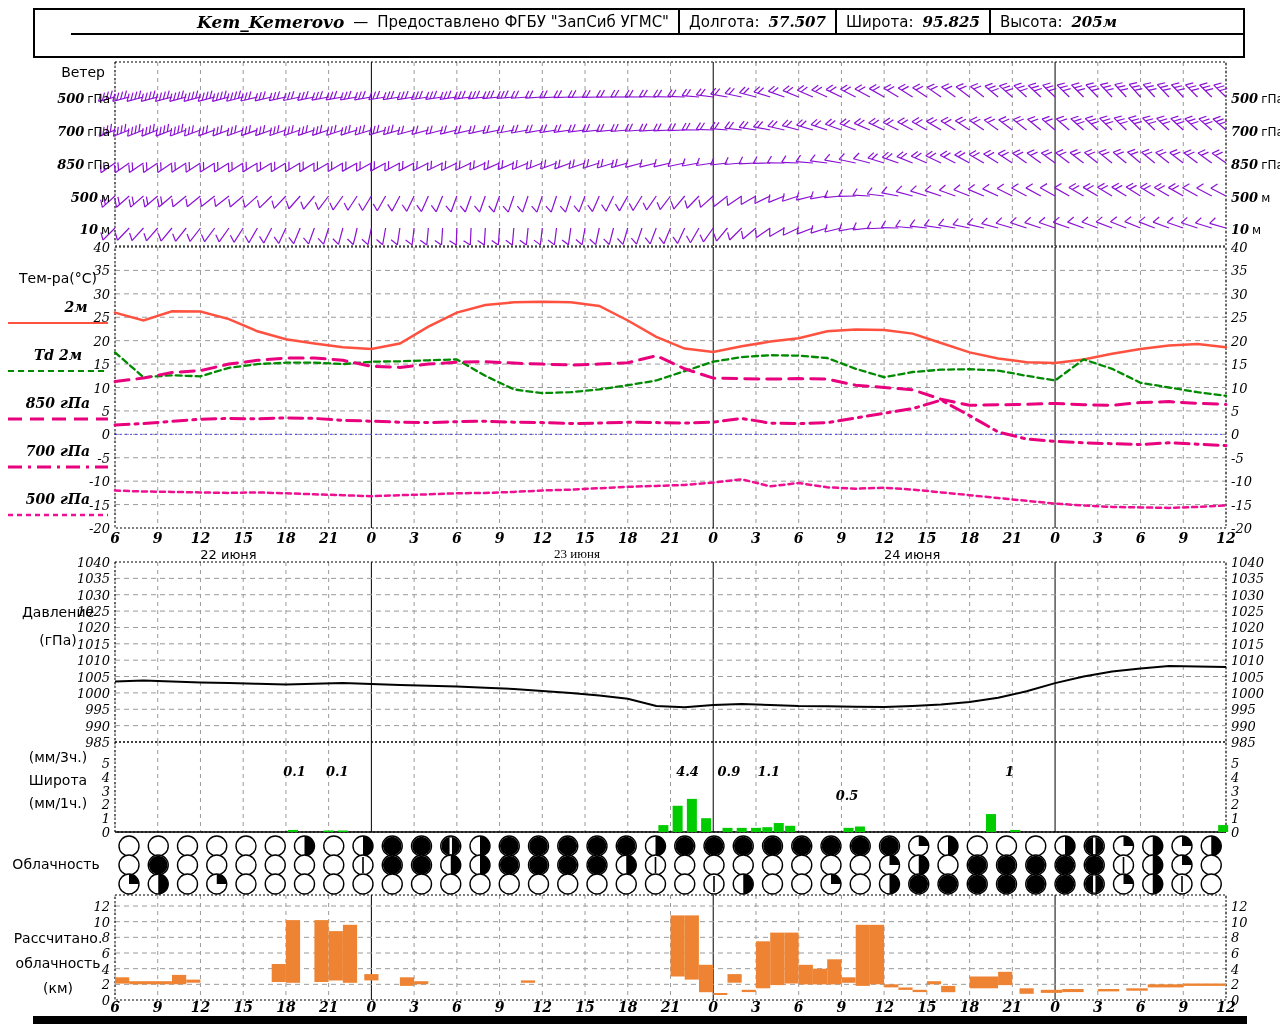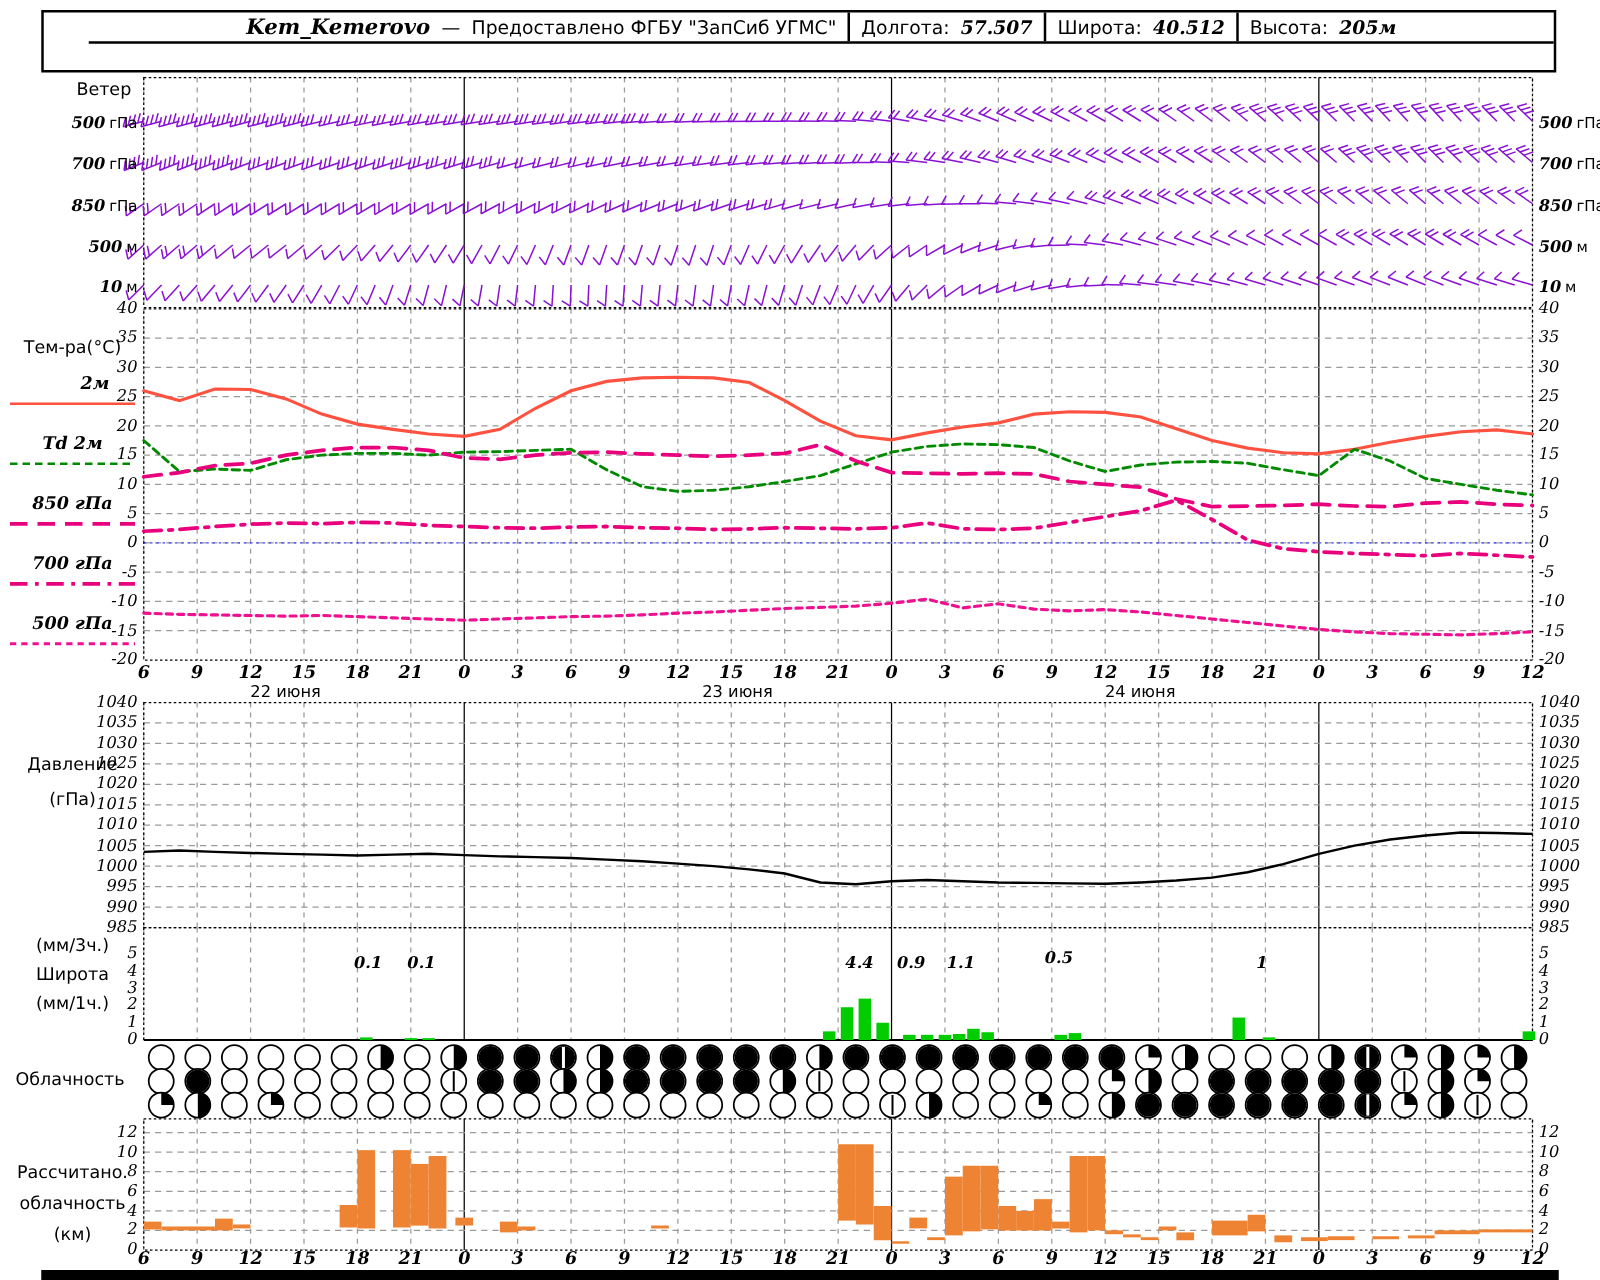--- a/index.html
+++ b/index.html
@@ -37,21 +37,21 @@
   <div id="hdr">
     <div class="hrow hrow1">
       <span class="station">Kem_Kemerovo</span>
       <span>—</span>
       <span>Предоставлено ФГБУ "ЗапСиб УГМС"</span>
       <span class="sep"></span>
       <span>Долгота:</span>
       <span class="val">57.507</span>
       <span class="sep"></span>
       <span>Широта:</span>
-      <span class="val">40.512</span>
+      <span class="val">95.825</span>
       <span class="sep"></span>
       <span>Высота:</span>
       <span class="val">205м</span>
     </div>
   </div>
 
   <svg id="plot" width="1280" height="1024">
       <g>
         <line x1="115" y1="62" x2="115" y2="246" stroke="#9a9a9a" stroke-width="1" stroke-dasharray="4 4"></line>
         <line x1="115" y1="247" x2="115" y2="528" stroke="#9a9a9a" stroke-width="1" stroke-dasharray="4 4"></line>
@@ -1626,21 +1626,21 @@
     <div class="lb ptitle" style="left:58px;top:803px">(мм/1ч.)</div>
     <div class="lb ptitle" style="left:56px;top:864px">Облачность</div>
     <div class="lb ptitle" style="left:58px;top:938px">Рассчитано.</div>
     <div class="lb ptitle" style="left:58px;top:963px">облачность</div>
     <div class="lb ptitle" style="left:58px;top:988px">(км)</div>
   <div class="lb pl" style="left: 294.469px; top: 771px;">0.1</div>
       <div class="lb pl" style="left: 337.2px; top: 771px;">0.1</div>
       <div class="lb pl" style="left: 687.592px; top: 771px;">4.4</div>
       <div class="lb pl" style="left: 728.899px; top: 771px;">0.9</div>
       <div class="lb pl" style="left: 768.781px; top: 771px;">1.1</div>
-      <div class="lb pl" style="left: 847.121px; top: 767px;">0.5</div>
+      <div class="lb pl" style="left: 847.121px; top: 795px;">0.5</div>
       <div class="lb pl" style="left: 1009.5px; top: 771px;">1</div>
       <div class="lb tick ra" style="left: 110px; top: 247px;">40</div>
       <div class="lb tick la" style="left: 1231px; top: 247px;">40</div>
       <div class="lb tick ra" style="left: 110px; top: 270.417px;">35</div>
       <div class="lb tick la" style="left: 1231px; top: 270.417px;">35</div>
       <div class="lb tick ra" style="left: 110px; top: 293.833px;">30</div>
       <div class="lb tick la" style="left: 1231px; top: 293.833px;">30</div>
       <div class="lb tick ra" style="left: 110px; top: 317.25px;">25</div>
       <div class="lb tick la" style="left: 1231px; top: 317.25px;">25</div>
       <div class="lb tick ra" style="left: 110px; top: 340.667px;">20</div>
@@ -1759,21 +1759,21 @@
       <div class="lb hour" style="left: 1055.08px; top: 1007px;">0</div>
       <div class="lb hour" style="left: 1097.81px; top: 538px;">3</div>
       <div class="lb hour" style="left: 1097.81px; top: 1007px;">3</div>
       <div class="lb hour" style="left: 1140.54px; top: 538px;">6</div>
       <div class="lb hour" style="left: 1140.54px; top: 1007px;">6</div>
       <div class="lb hour" style="left: 1183.27px; top: 538px;">9</div>
       <div class="lb hour" style="left: 1183.27px; top: 1007px;">9</div>
       <div class="lb hour" style="left: 1226px; top: 538px;">12</div>
       <div class="lb hour" style="left: 1226px; top: 1007px;">12</div>
       <div class="lb date" style="left: 228.462px; top: 554px;">22 июня</div>
-      <div class="lb date" style="left: 590px; top: 554px;">23 июня</div>
+      <div class="lb date" style="left: 577px; top: 554px; font-family: Liberation Serif, serif;">23 июня</div>
       <div class="lb date" style="left: 912.154px; top: 554px;">24 июня</div>
       <div class="lb lvl ra" style="left: 110px; top: 97px;"><span class="it">500</span><span class="un">гПа</span></div>
       <div class="lb lvl la" style="left: 1231px; top: 97px;"><span class="it">500</span><span class="un">гПа</span></div>
       <div class="lb lvl ra" style="left: 110px; top: 130px;"><span class="it">700</span><span class="un">гПа</span></div>
       <div class="lb lvl la" style="left: 1231px; top: 130px;"><span class="it">700</span><span class="un">гПа</span></div>
       <div class="lb lvl ra" style="left: 110px; top: 163px;"><span class="it">850</span><span class="un">гПа</span></div>
       <div class="lb lvl la" style="left: 1231px; top: 163px;"><span class="it">850</span><span class="un">гПа</span></div>
       <div class="lb lvl ra" style="left: 110px; top: 196px;"><span class="it">500</span><span class="un">м</span></div>
       <div class="lb lvl la" style="left: 1231px; top: 196px;"><span class="it">500</span><span class="un">м</span></div>
       <div class="lb lvl ra" style="left: 110px; top: 228px;"><span class="it">10</span><span class="un">м</span></div>

